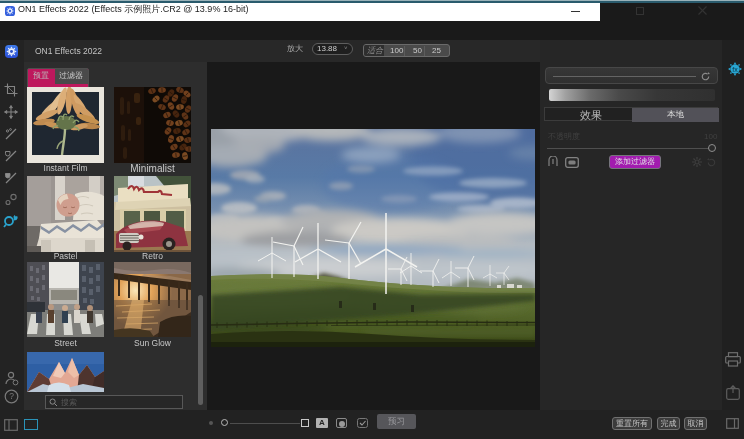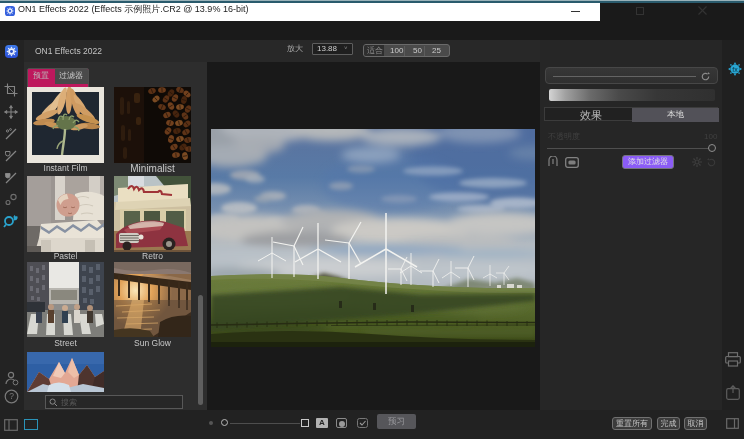--- a/index.html
+++ b/index.html
@@ -38,27 +38,27 @@
     <svg class="abs" style="left:698px;top:6px;" width="9" height="9" viewBox="0 0 9 9">
         <line x1="0.5" y1="0.5" x2="8.5" y2="8.5" stroke="#333" stroke-width="1.1"></line>
         <line x1="8.5" y1="0.5" x2="0.5" y2="8.5" stroke="#333" stroke-width="1.1"></line>
       </svg>
   </div>
 
 
   <div class="abs" style="left:0;top:40px;width:744px;height:22px;background:#282828;"></div>
   <div class="abs" style="left:35px;top:47px;font-size:8.5px;color:#c3c3c3;">ON1 Effects 2022</div>
   <div class="abs" style="left:287px;top:45px;font-size:8px;color:#a8a8a8;">放大</div>
-  <div class="abs" style="left:312px;top:43px;width:41px;height:12px;border:1px solid #5e5e5e;background:#1f1f1f;border-radius:1px;">
+  <div class="abs" style="left:312px;top:43px;width:41px;height:12px;border:1px solid #5e5e5e;background:#1f1f1f;border-radius:6px;">
     <span class="abs" style="left:4px;top:1px;font-size:8px;color:#cecece;">13.88</span>
     <span class="abs" style="left:31px;top:1px;font-size:6px;color:#909090;">˅</span>
   </div>
   <div class="abs" style="left:363px;top:43.5px;width:87px;height:13px;border:1px solid #6a6a6a;background:#4a4a4a;border-radius:3px;overflow:hidden;">
     <div class="abs" style="left:0;top:0;width:20px;height:13px;background:#2e2e2e;"></div>
-    <span class="abs" style="left:3px;top:2px;font-size:8px;color:#8e8e8e;">适合</span>
+    <span class="abs" style="left:3px;top:2px;font-size:8px;color:#8e8e8e;font-style:italic;">适合</span>
     <span class="abs" style="left:26px;top:2px;font-size:8px;color:#cbcbcb;">100</span>
     <div class="abs" style="left:40px;top:1px;width:1px;height:11px;background:#5c5c5c;"></div>
     <span class="abs" style="left:49px;top:2px;font-size:8px;color:#cbcbcb;">50</span>
     <div class="abs" style="left:60px;top:1px;width:1px;height:11px;background:#5c5c5c;"></div>
     <span class="abs" style="left:68px;top:2px;font-size:8px;color:#cbcbcb;">25</span>
   </div>
 
   <div class="abs" style="left:0;top:40px;width:24px;height:399px;background:#232323;">
 
     <svg class="abs" style="left:5px;top:5px;" width="13" height="13" viewBox="0 0 14 14">
@@ -678,21 +678,21 @@
     <div class="abs" style="left:168px;top:104px;width:8px;height:8px;border-radius:50%;border:1.2px solid #8e8e8e;background:#2a2a2a;"></div>
 
     <svg class="abs" style="left:7px;top:116px;" width="12" height="12" viewBox="0 0 12 12">
         <path d="M2 10 V4 a4 4 0 0 1 8 0 V10" fill="none" stroke="#828282" stroke-width="1.2"></path>
         <line x1="6" y1="3" x2="6" y2="8" stroke="#828282" stroke-width="1.2"></line>
       </svg>
     <svg class="abs" style="left:25px;top:117px;" width="14" height="11" viewBox="0 0 14 11">
         <rect x="0.7" y="0.7" width="12.6" height="9.6" rx="2" fill="none" stroke="#828282" stroke-width="1.3"></rect>
         <rect x="3.4" y="3.4" width="7.2" height="4.2" rx="1.5" fill="#7e7e7e"></rect>
       </svg>
-    <div class="abs btn" style="left:82px;top:115px;width:52px;height:14px;border:1px solid #75757c;border-radius:3px;background:#8b5cf6;">
+    <div class="abs btn" style="left:69px;top:115px;width:52px;height:14px;border:1px solid #75757c;border-radius:3px;background:#a21caf;">
       <span style="font-size:8px;color:#e2e2e6;">添加过滤器</span>
     </div>
     <svg class="abs" style="left:152px;top:117px;" width="10" height="10" viewBox="0 0 10 10">
         <circle cx="5" cy="5" r="2" fill="none" stroke="#3e3e3e" stroke-width="1.2"></circle>
         <g stroke="#3e3e3e" stroke-width="1.2">
           <line x1="5" y1="0" x2="5" y2="2"></line>
           <line x1="5" y1="8" x2="5" y2="10"></line>
           <line x1="0" y1="5" x2="2" y2="5"></line>
           <line x1="8" y1="5" x2="10" y2="5"></line>
           <line x1="1.5" y1="1.5" x2="3" y2="3"></line>

